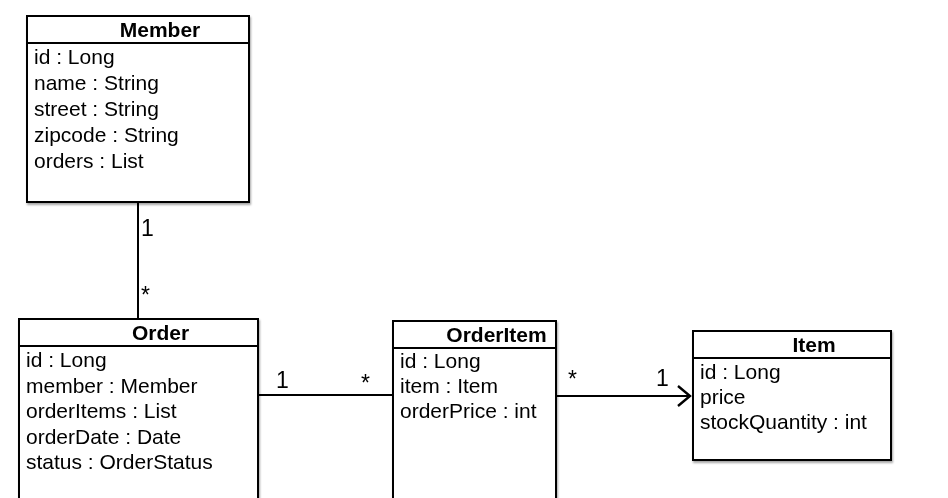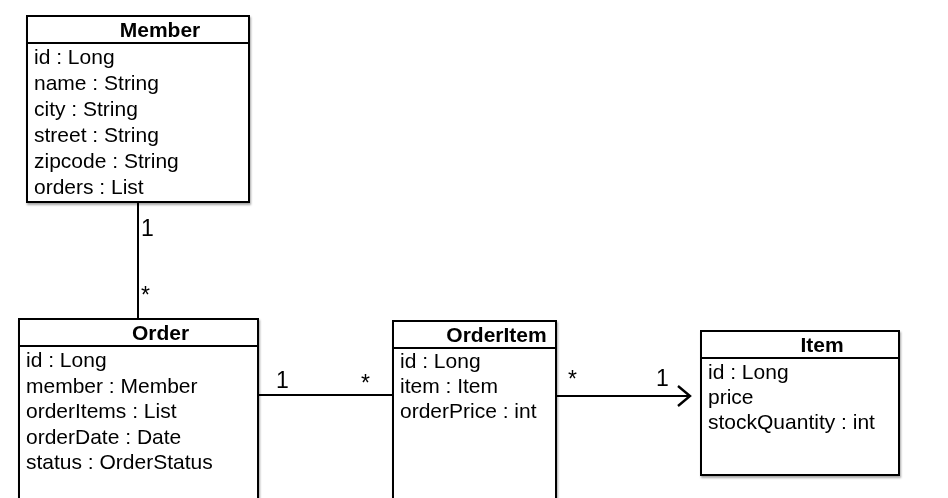--- a/index.html
+++ b/index.html
@@ -34,21 +34,21 @@
     padding: 0 3px 0 6px;
     font-size: 21px;
     overflow: hidden;
   }
   .attr { white-space: nowrap; }
   .b { font-weight: normal; }
 
   .box-member    { left: 26px;  top: 15px;  width: 224px; height: 188px; }
   .box-order     { left: 18px;  top: 318px; width: 241px; height: 193px; }
   .box-orderitem { left: 392px; top: 320px; width: 165px; height: 182px; }
-  .box-item      { left: 692px; top: 330px; width: 200px; height: 146px; margin-left: 8px; }
+  .box-item      { left: 692px; top: 330px; width: 200px; height: 131px; }
 
   .box-member    .attr { line-height: 26.1px; }
   .box-order     .attr { line-height: 25.6px; }
   .box-orderitem .attr { line-height: 24.8px; }
   .box-item      .attr { line-height: 25px; }
 
   .edge { position: absolute; background: #000000; }
   .edge-member-order    { left: 137px; top: 203px; width: 2px;   height: 115px; }
   .edge-order-orderitem { left: 259px; top: 394px; width: 133px; height: 2px; }
   .edge-orderitem-item  { left: 557px; top: 395px; width: 131px; height: 2px; }
@@ -71,21 +71,20 @@
 </head>
 <body>
 
 <div class="canvas">
 
   <div class="uml-class box-member">
     <div class="uml-title">Member</div>
     <div class="uml-attrs">
       <div class="attr">id : Long</div>
       <div class="attr">name : String</div>
-      <div class="attr">city : String</div>
       <div class="attr">street : String</div>
       <div class="attr">zipcode : String</div>
       <div class="attr b">orders : List</div>
     </div>
   </div>
 
   <div class="uml-class box-order">
     <div class="uml-title">Order</div>
     <div class="uml-attrs">
       <div class="attr">id : Long</div>

